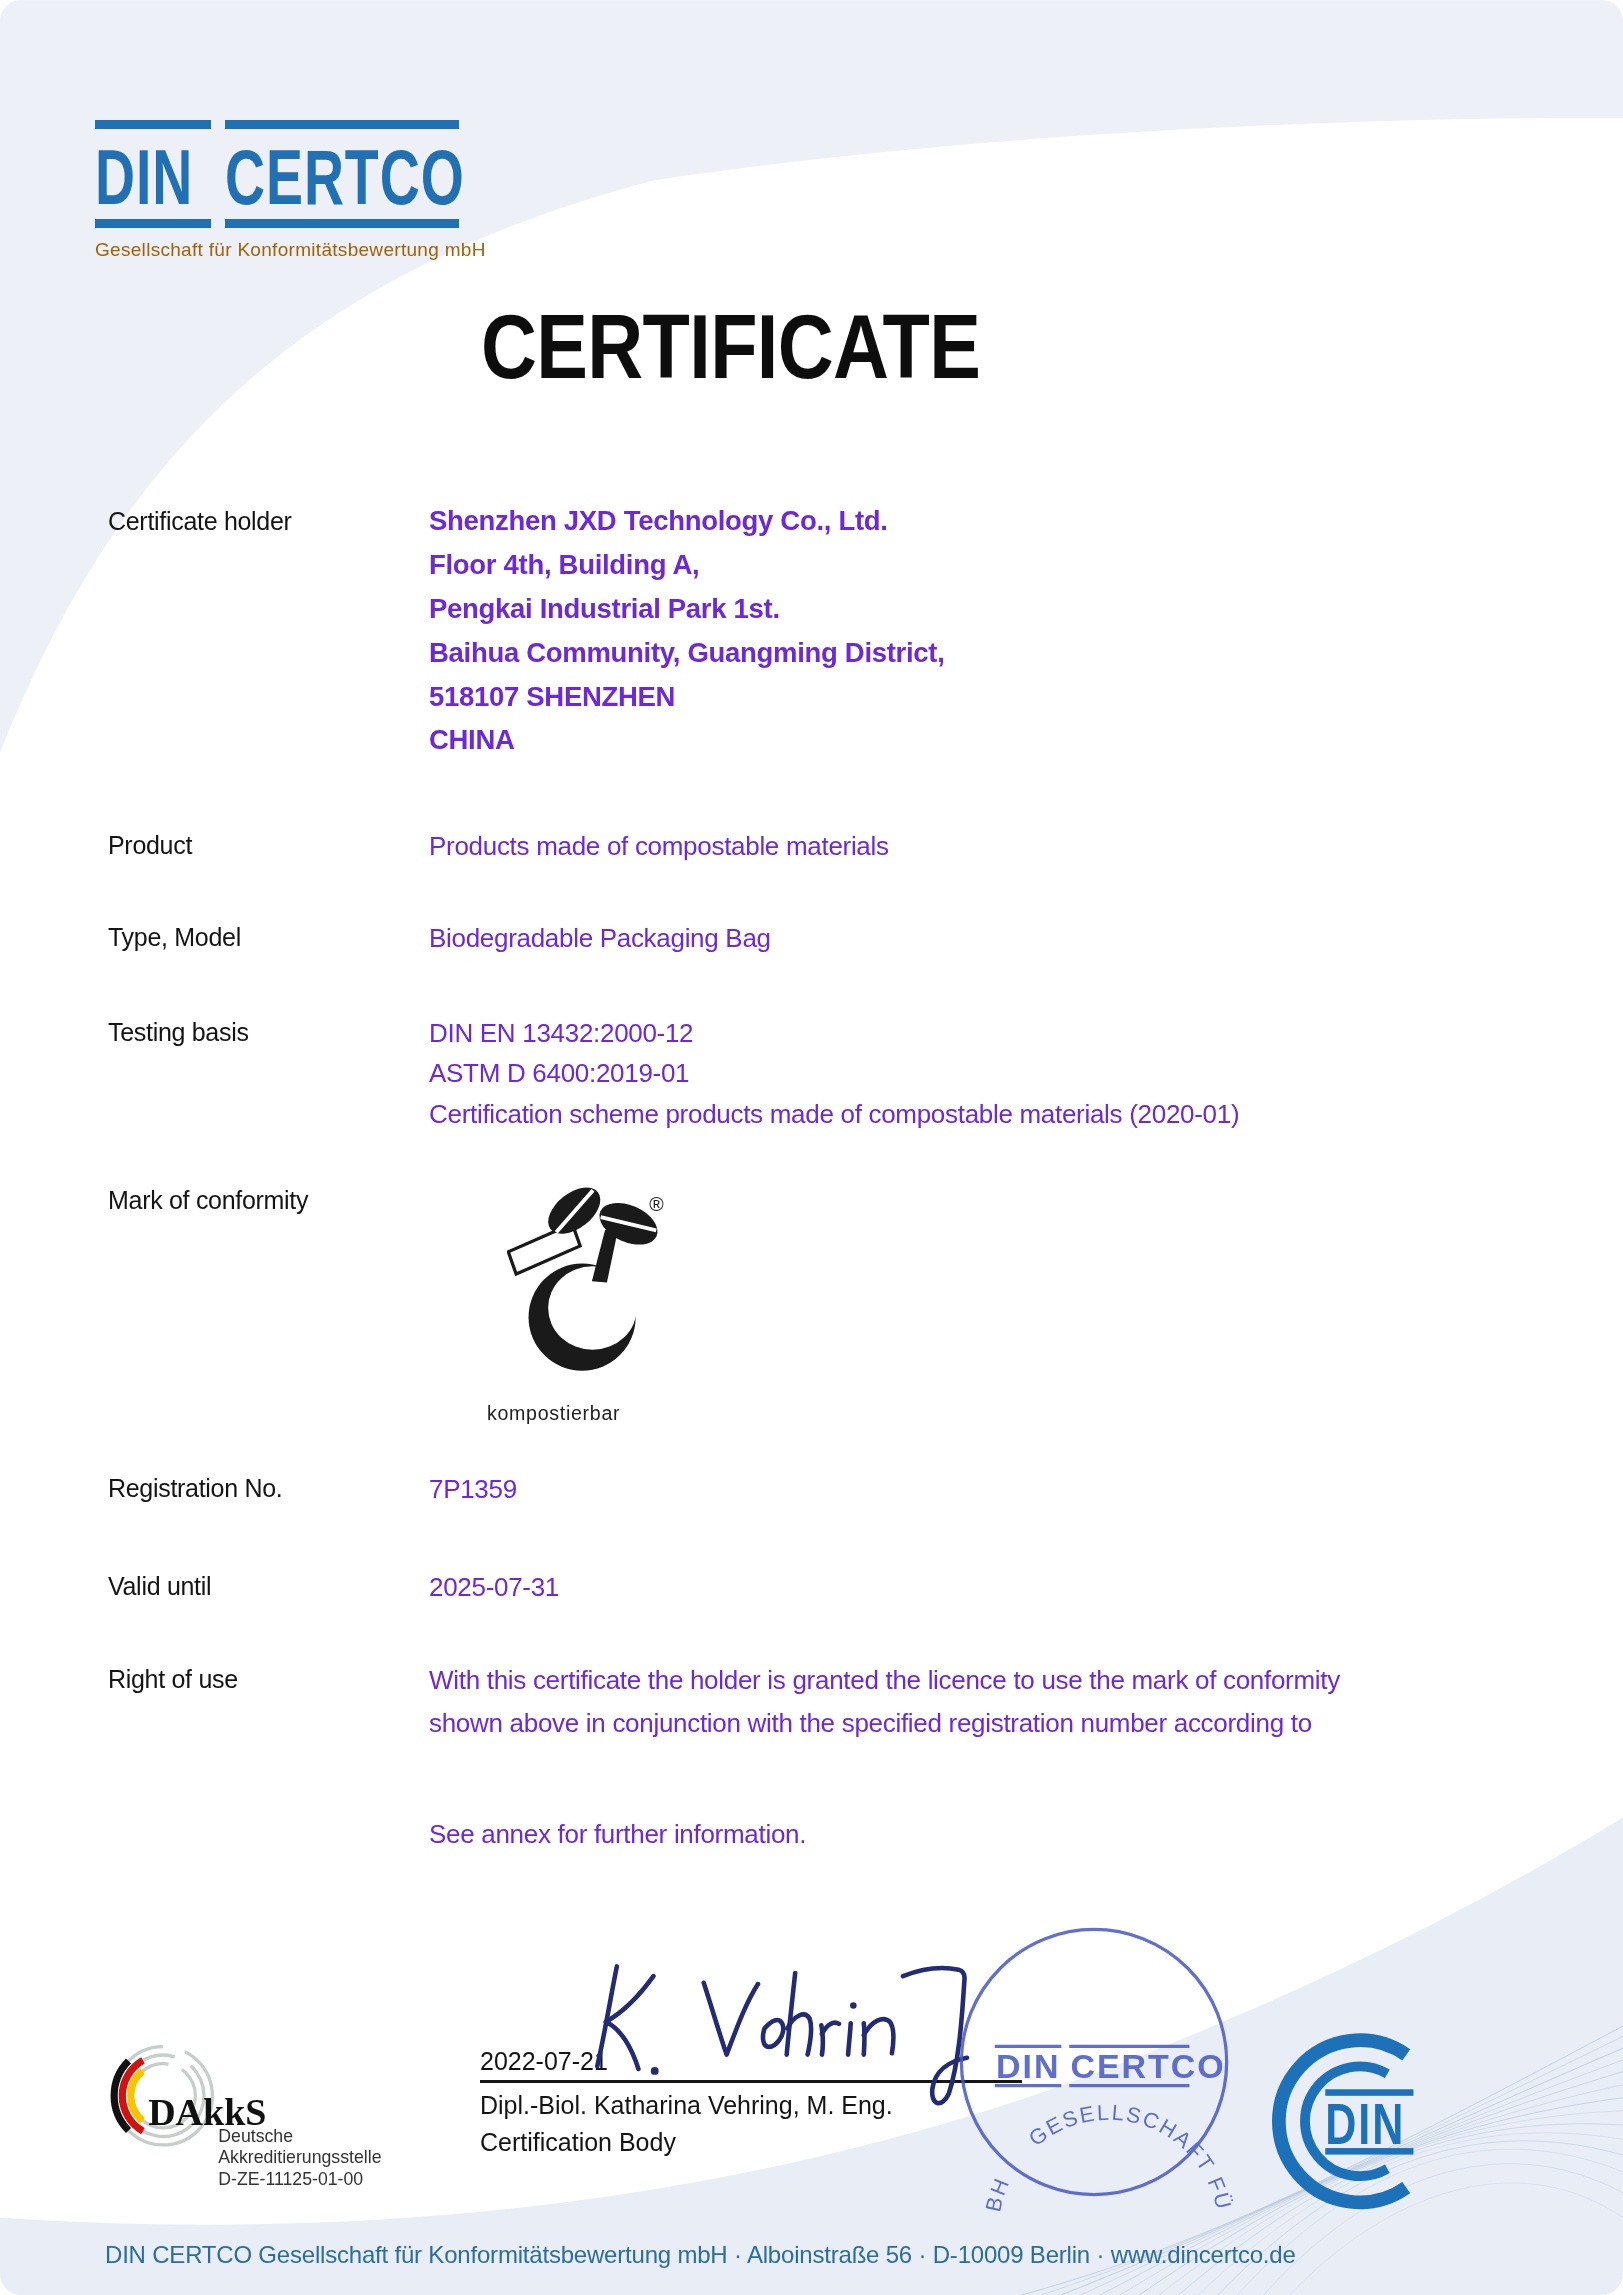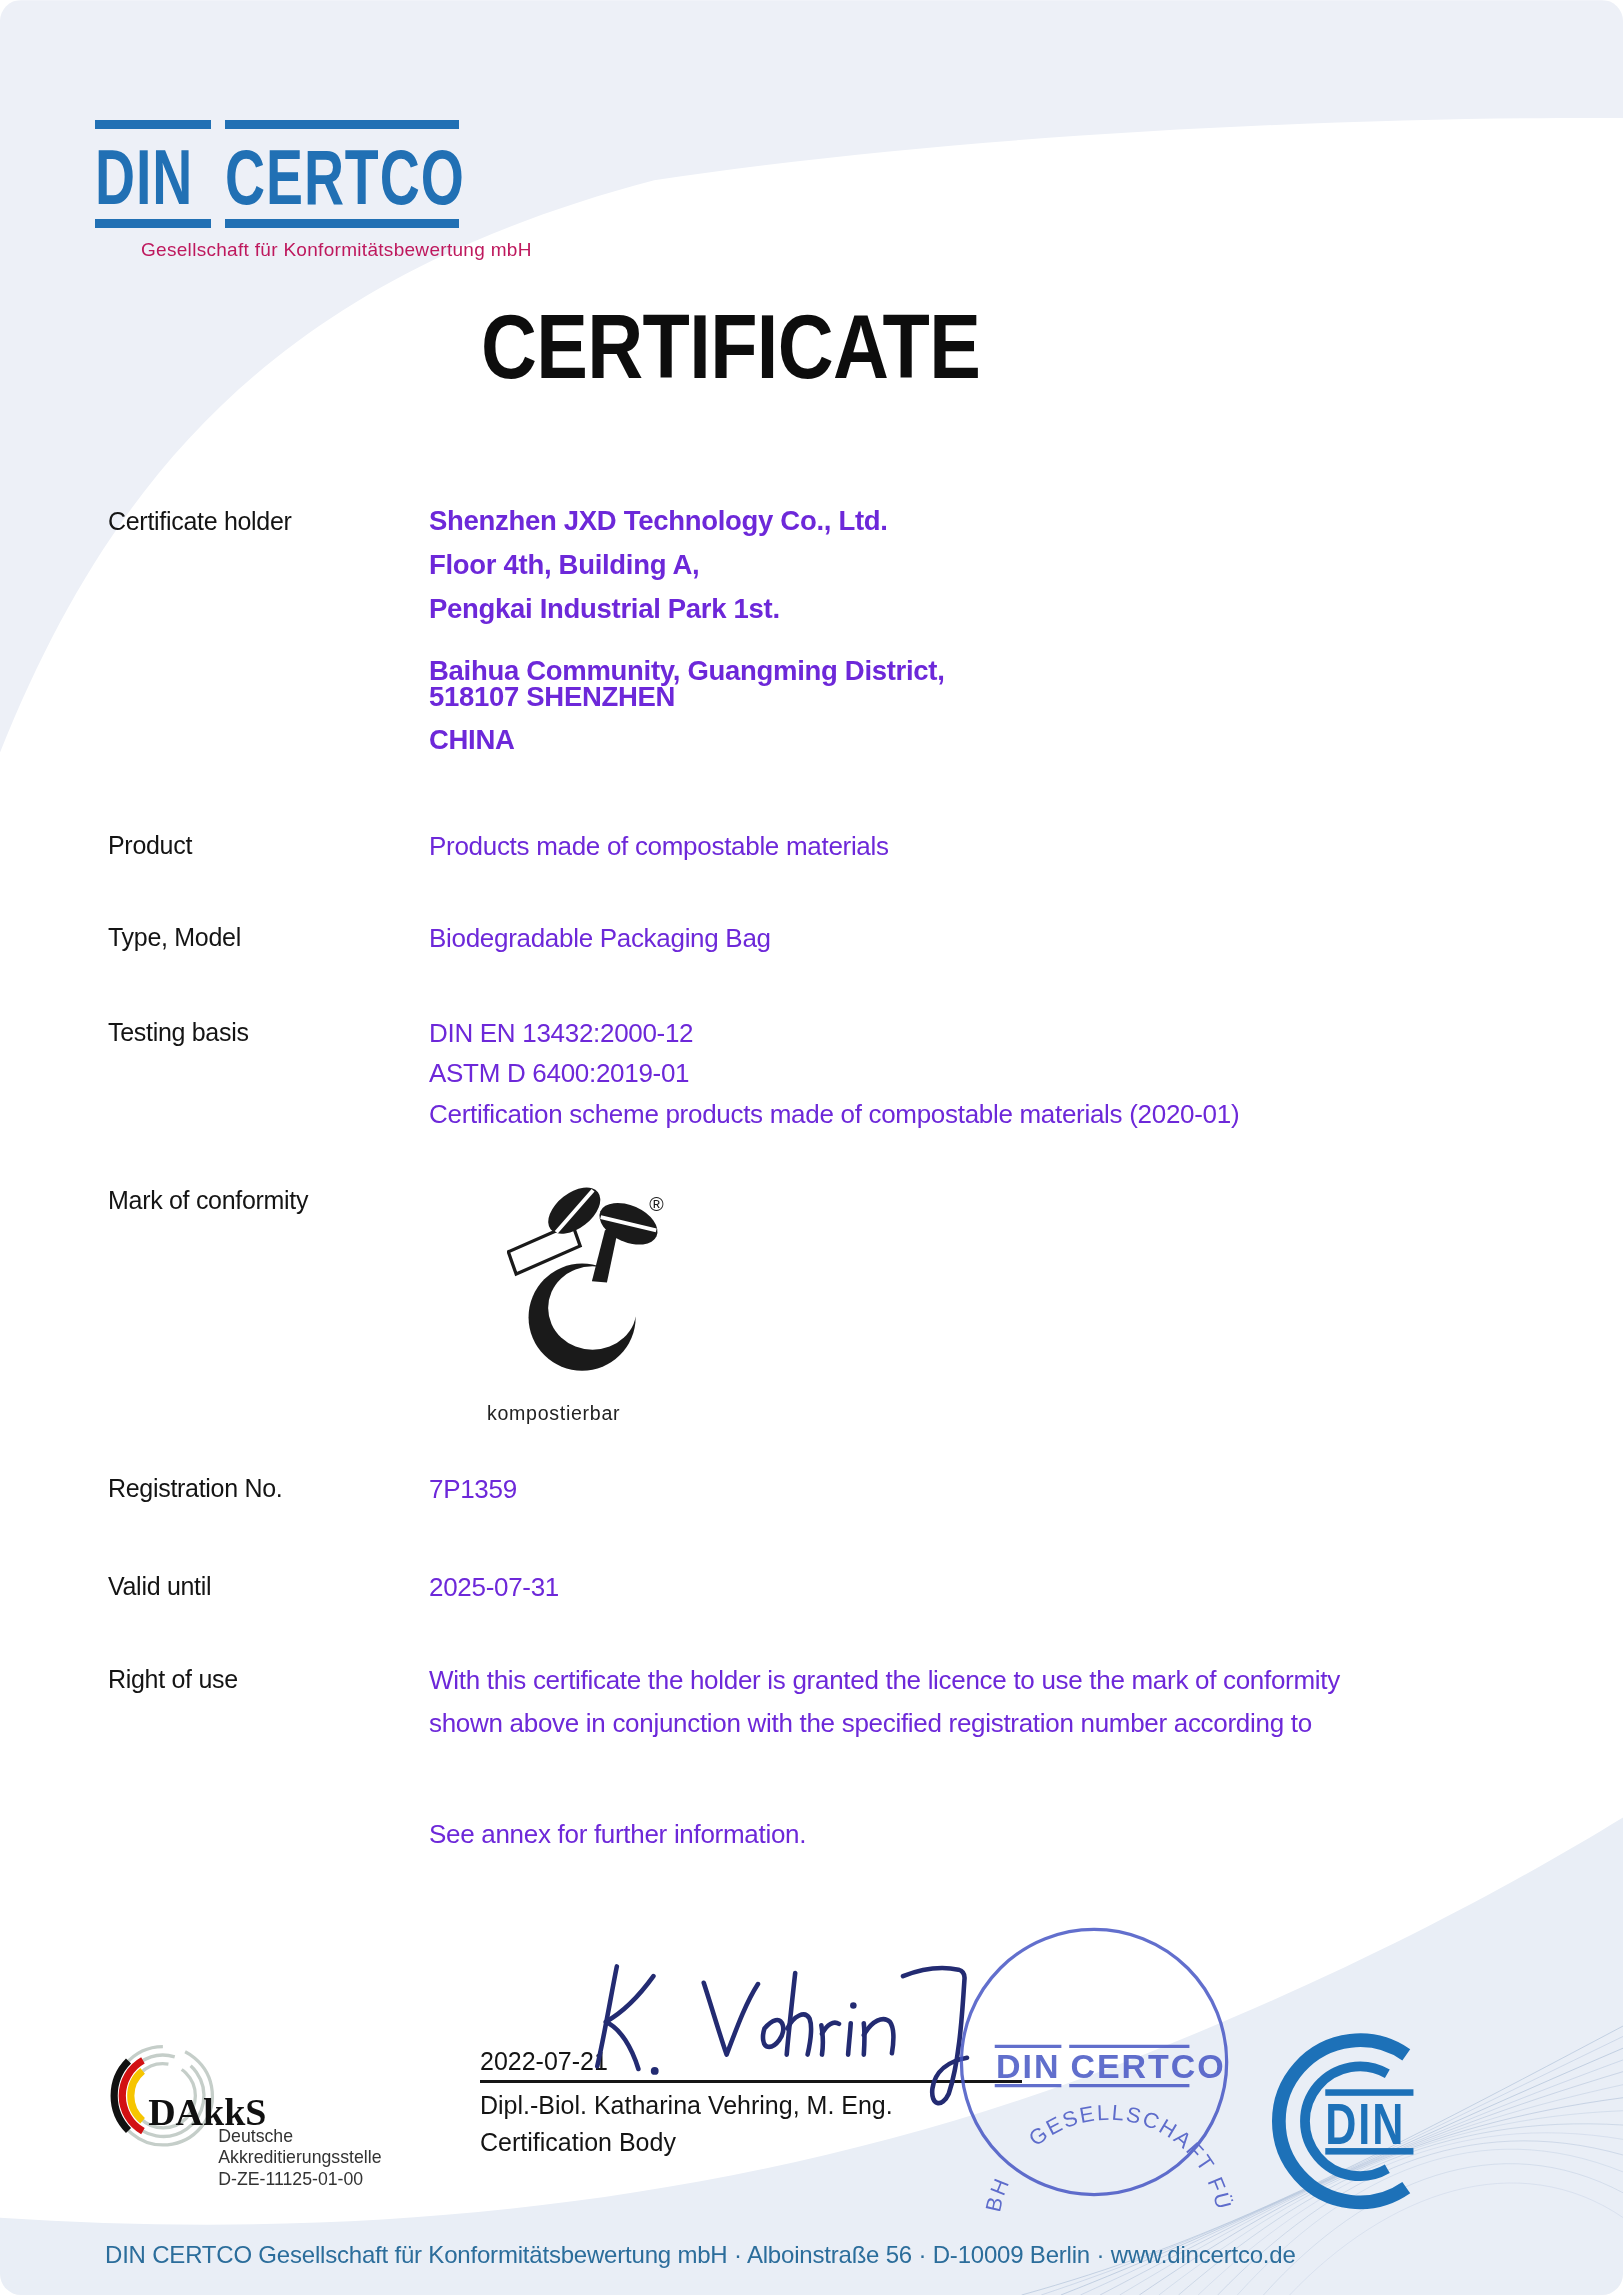--- a/index.html
+++ b/index.html
@@ -6,21 +6,21 @@
   #page{
     position:relative;width:1623px;height:2295px;background:#ffffff;overflow:hidden;
     font-family:"Liberation Sans", sans-serif;color:#111;border-radius:21px;
   }
   .abs{position:absolute;}
   svg{display:block;}
   
   .logo-bar{position:absolute;height:8.5px;background:#2170b4;}
   .logo-word{position:absolute;color:#2170b4;font-weight:700;font-size:77px;line-height:1;
     letter-spacing:1.3px;transform:scaleX(.72);transform-origin:left top;white-space:nowrap;}
-  .logo-sub{position:absolute;left:95px;top:239px;color:#be185d;font-size:19px;letter-spacing:0.3px;white-space:nowrap;margin-left:46px;}
+  .logo-sub{position:absolute;left:95px;top:239px;color:#a16207;font-size:19px;letter-spacing:0.3px;white-space:nowrap;}
   
   .title{position:absolute;left:481px;top:296px;font-size:90px;font-weight:700;letter-spacing:-0.7px;
     transform:scaleX(.86);transform-origin:left top;color:#0d0d0d;white-space:nowrap;}
   
   .lbl{position:absolute;left:108px;font-size:25px;font-weight:400;letter-spacing:-0.3px;white-space:nowrap;color:#141414;}
   .val{position:absolute;left:429px;font-size:26px;letter-spacing:-0.3px;white-space:nowrap;color:#6d28d9;}
   .val.b{font-weight:700;font-size:27.5px;}
   
   .sig-date{position:absolute;left:480px;top:2047px;font-size:25px;color:#141414;}
   .sig-line{position:absolute;left:480px;top:2080px;width:542px;height:2.6px;background:#161616;}
@@ -72,21 +72,21 @@
     <div class="logo-bar" style="left:225px;top:219px;width:234px;"></div>
     <div class="logo-sub">Gesellschaft für Konformitätsbewertung mbH</div>
   </div>
 
   <div class="title">CERTIFICATE</div>
 
   <div class="lbl" style="top:507px">Certificate holder</div>
   <div class="val b" style="top:505px">Shenzhen JXD Technology Co., Ltd.</div>
   <div class="val b" style="top:549px">Floor 4th, Building A,</div>
   <div class="val b" style="top:593px">Pengkai Industrial Park 1st.</div>
-  <div class="val b" style="top:655px">Baihua Community,  Guangming District,</div>
+  <div class="val b" style="top:637px">Baihua Community,  Guangming District,</div>
   <div class="val b" style="top:681px">518107 SHENZHEN</div>
   <div class="val b" style="top:724px">CHINA</div>
 
   <div class="lbl" style="top:831px">Product</div>
   <div class="val" style="top:831px">Products made of compostable materials</div>
 
   <div class="lbl" style="top:923px">Type, Model</div>
   <div class="val" style="top:923px">Biodegradable Packaging Bag</div>
 
   <div class="lbl" style="top:1018px">Testing basis</div>

